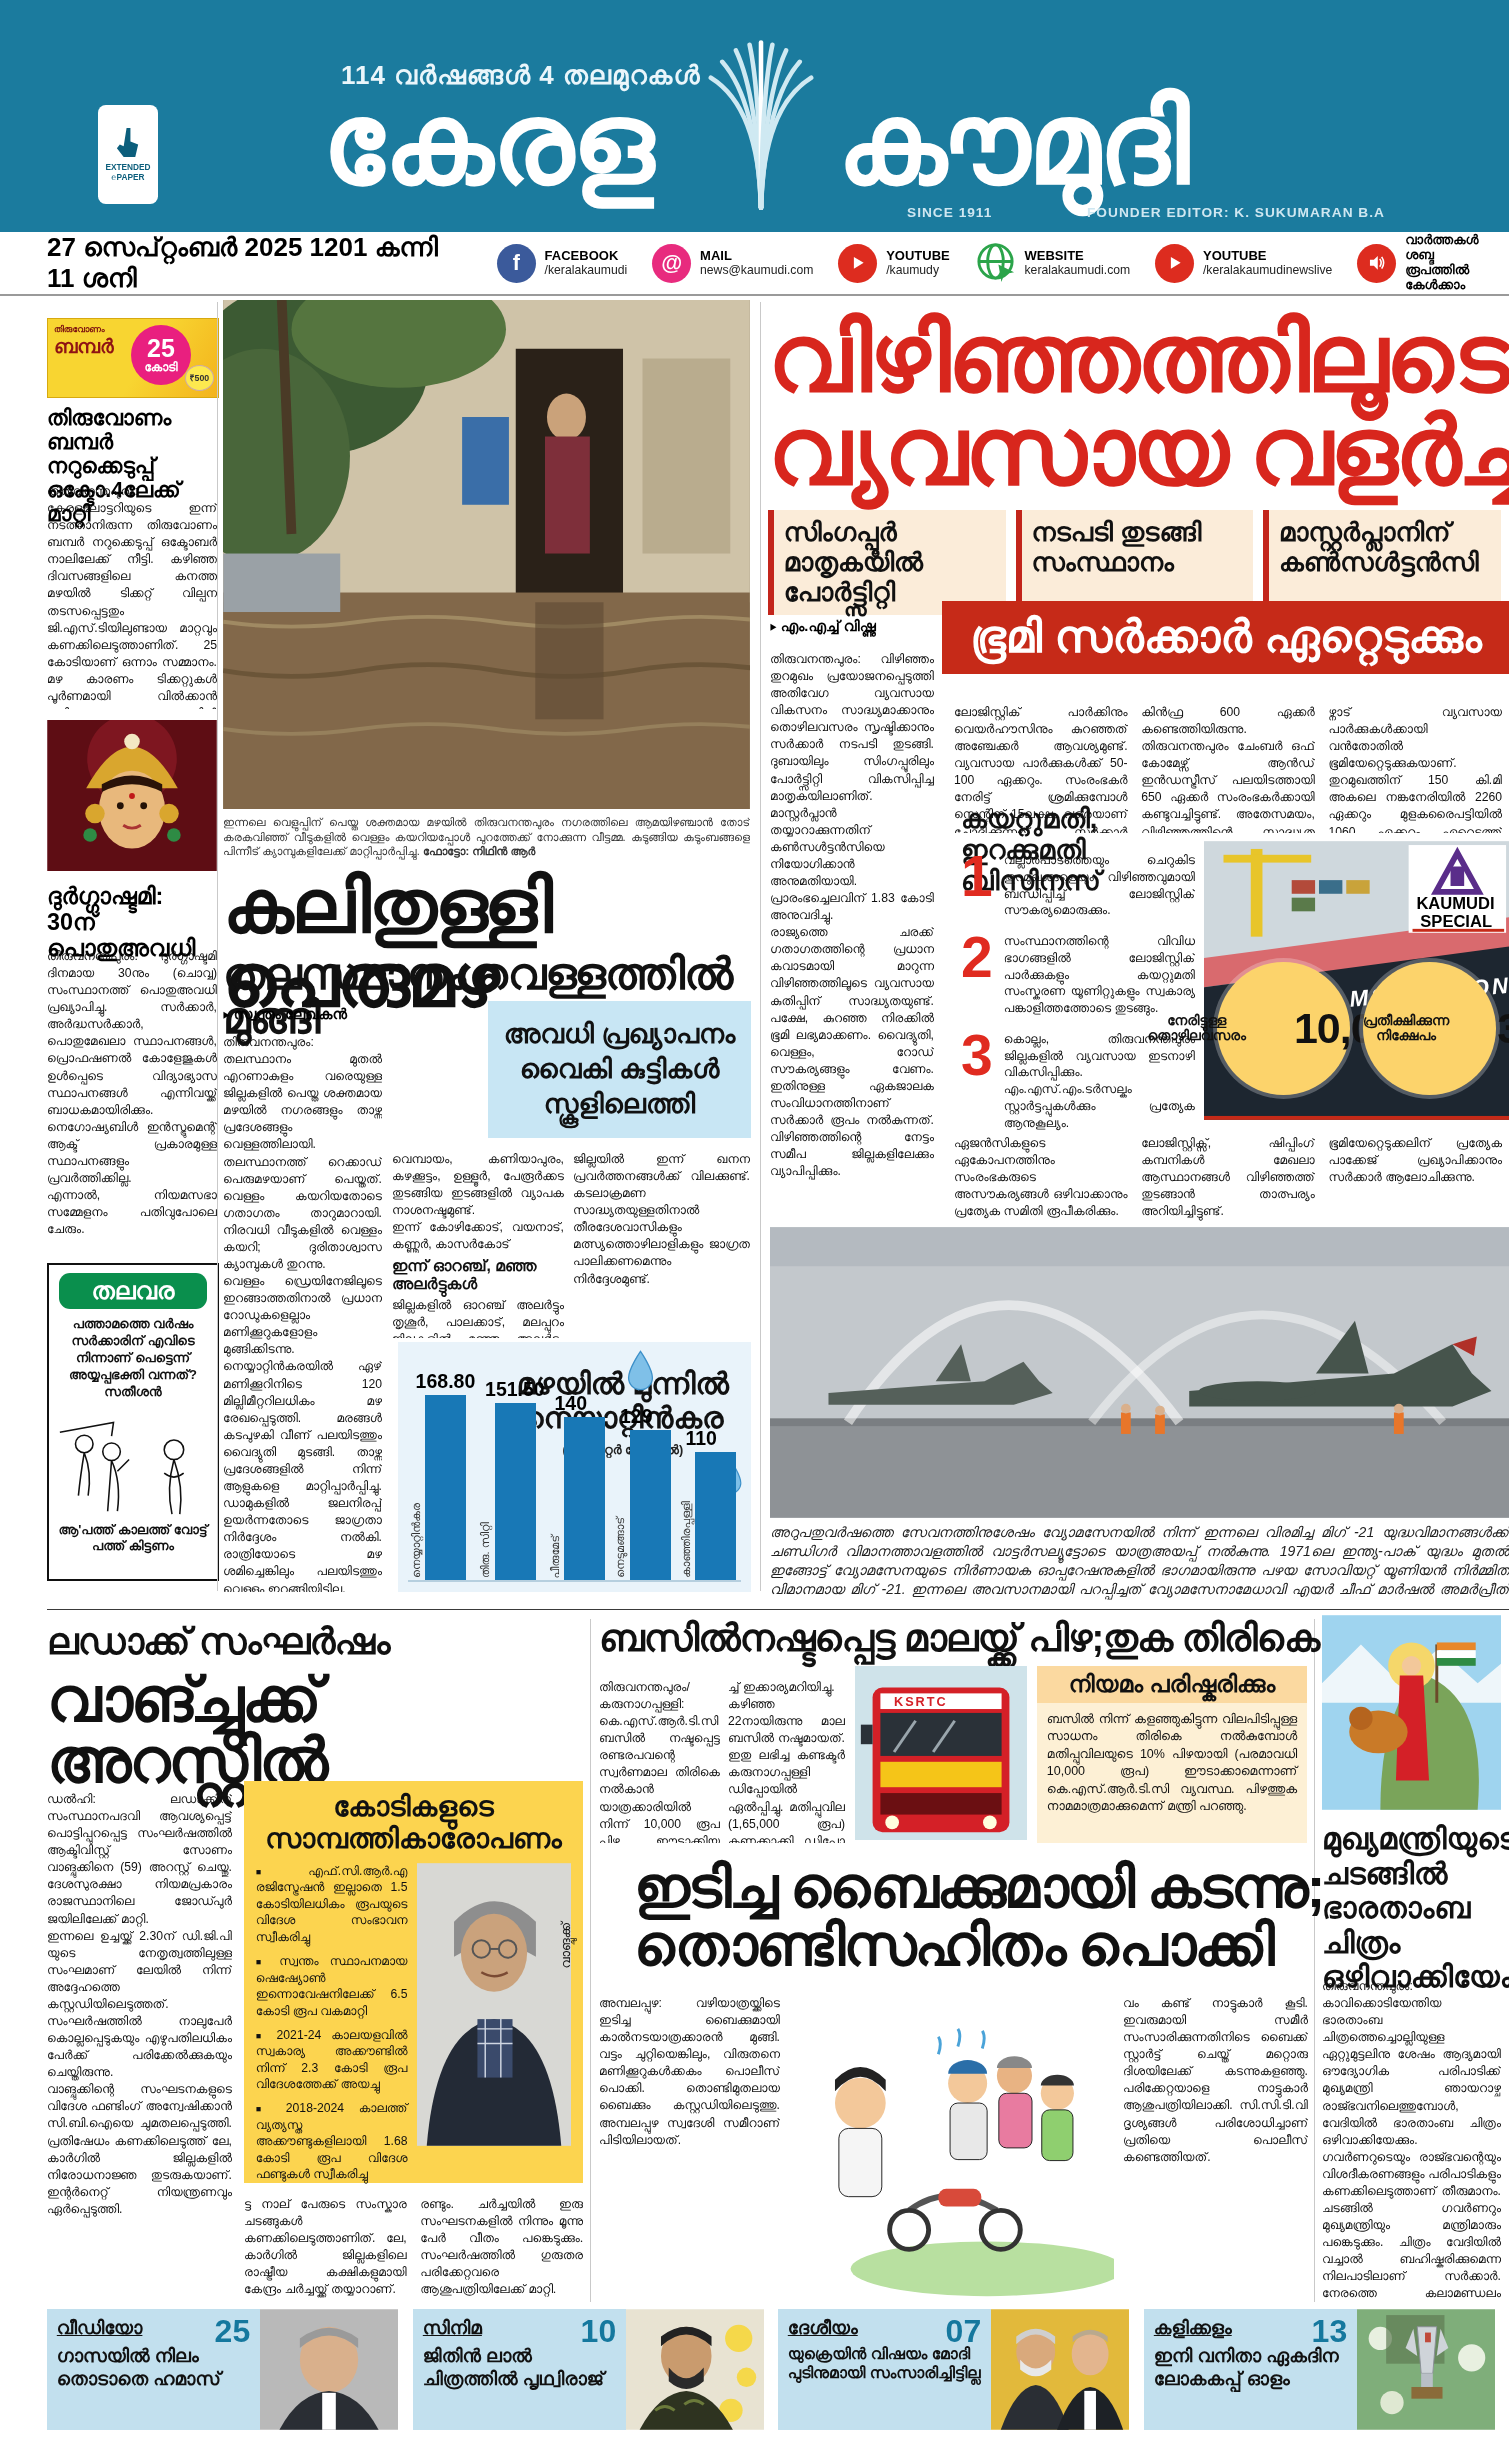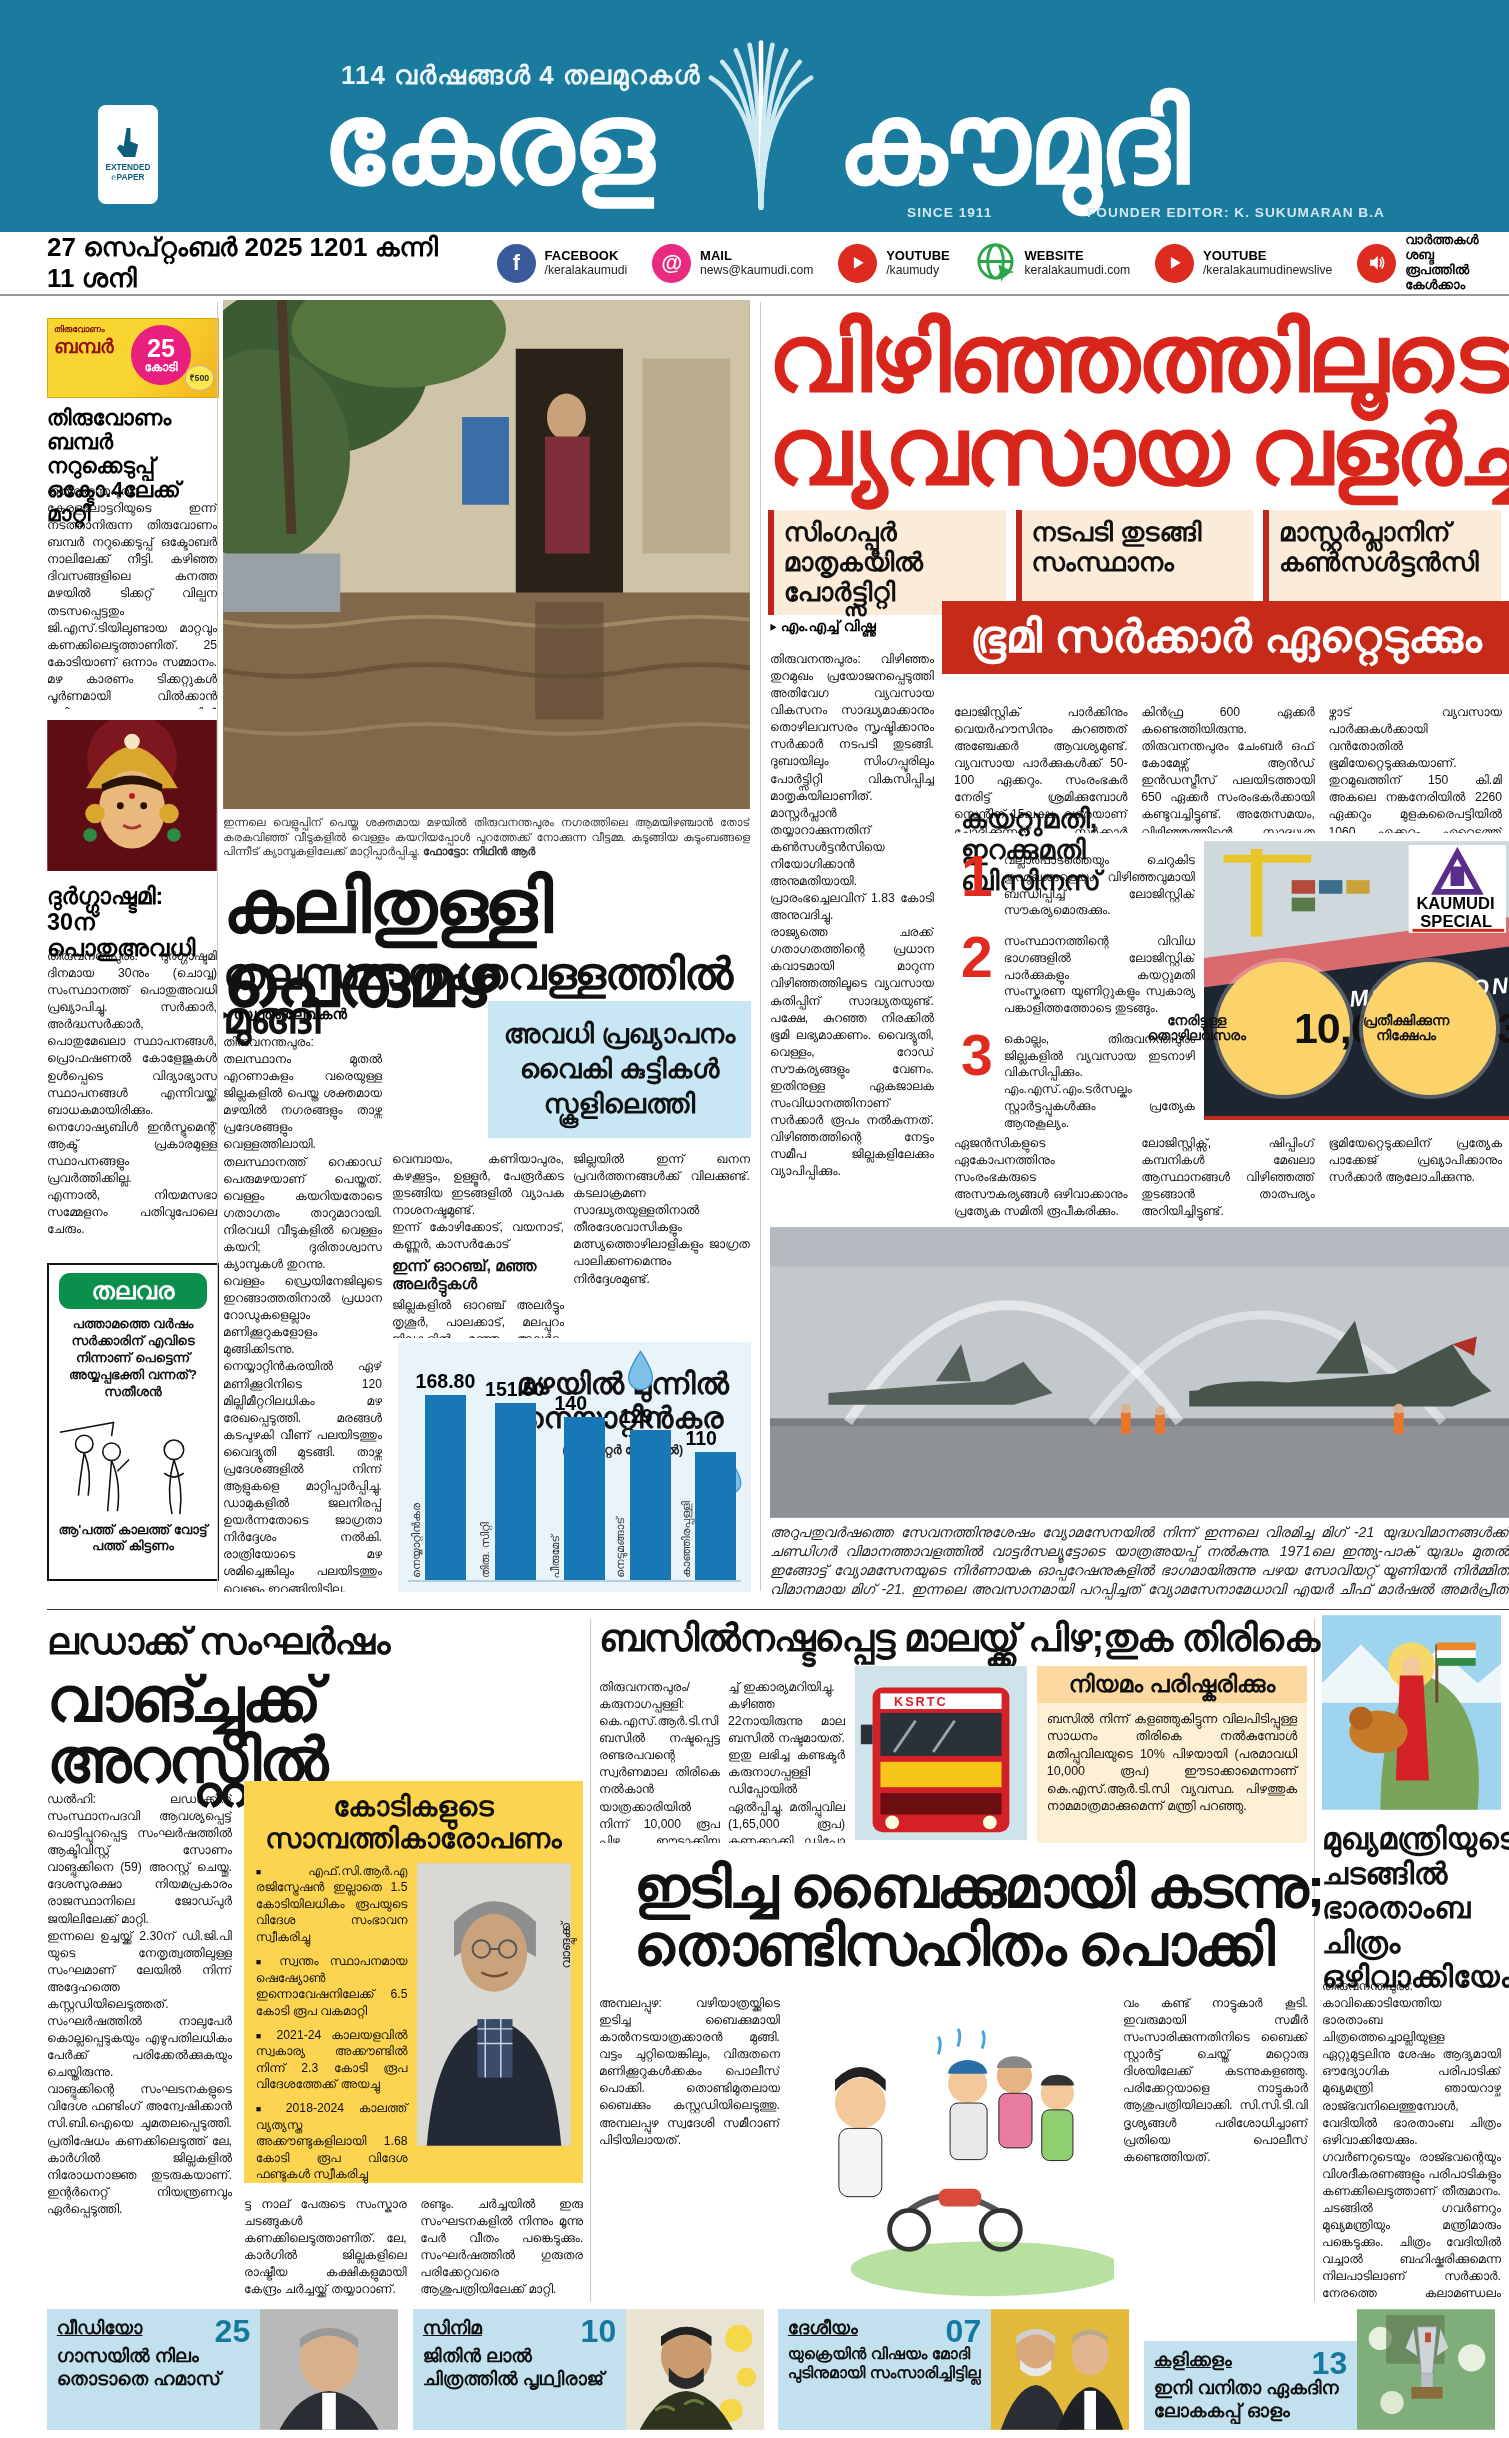--- a/index.html
+++ b/index.html
@@ -606,21 +606,21 @@
       <path d="M30 52 Q46 70 62 52 L62 62 Q46 76 30 62 Z" fill="#e8e8e8"></path>
       <path d="M26 36 Q46 16 66 36 L66 28 Q46 12 26 28 Z" fill="#cfcfcf"></path>
       <path d="M10 124 Q26 80 46 78 Q66 80 80 124 Z" fill="#2a2e34"></path>
       <ellipse cx="102" cy="46" rx="19" ry="22" fill="#e3b58e"></ellipse>
       <path d="M84 34 Q102 18 120 34 L120 28 Q102 14 84 28 Z" fill="#b9a98e"></path>
       <path d="M68 124 Q84 82 102 80 Q122 82 136 124 Z" fill="#1d2126"></path>
       <rect x="96" y="84" width="12" height="40" fill="#fff"></rect>
     </svg>
   </div>
 
-  <div class="abs strip-card" style="left:1144px;top:2309px;align-items:flex-end;">
+  <div class="abs strip-card" style="left:1144px;top:2309px;">
     <div class="strip-text">
       <div class="strip-label">കളിക്കളം</div>
       <div class="strip-num">13</div>
       <div class="strip-body">ഇനി വനിതാ ഏകദിന ലോകകപ്പ് ഓളം</div>
     </div>
     <svg width="138" height="121" viewBox="0 0 142 124">
       <rect width="142" height="124" fill="#7fae7a"></rect>
       <circle cx="24" cy="30" r="12" fill="#e8f0e0"></circle>
         <circle cx="118" cy="50" r="14" fill="#e8f0e0"></circle>
         <circle cx="36" cy="96" r="12" fill="#dfe8d2"></circle>

